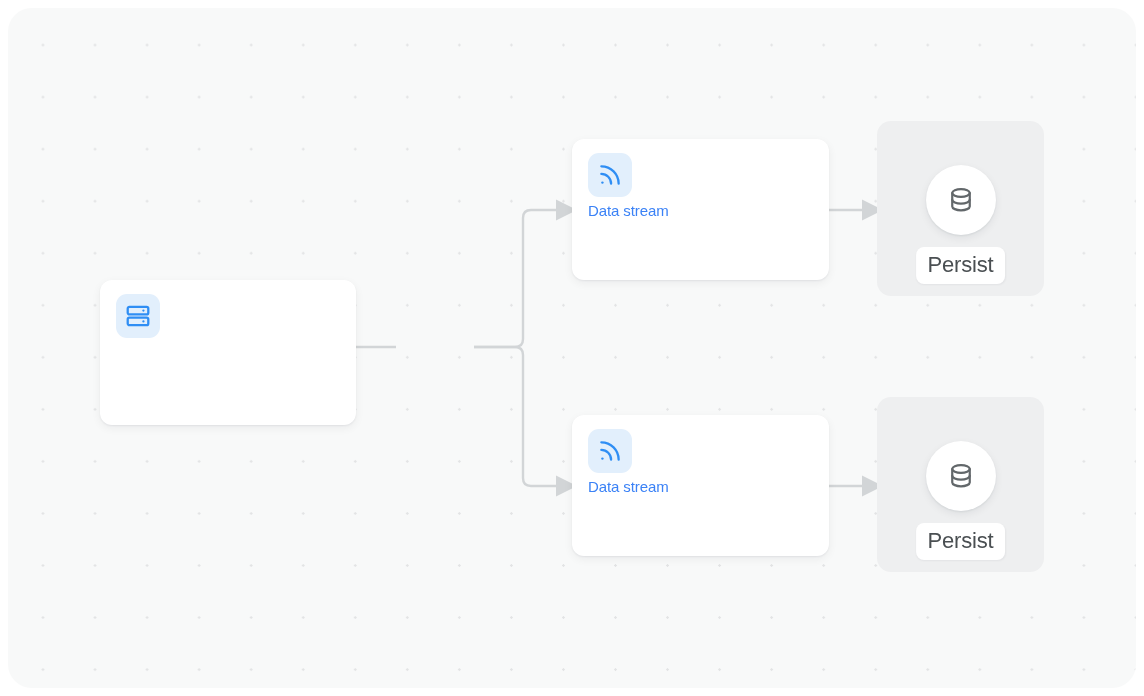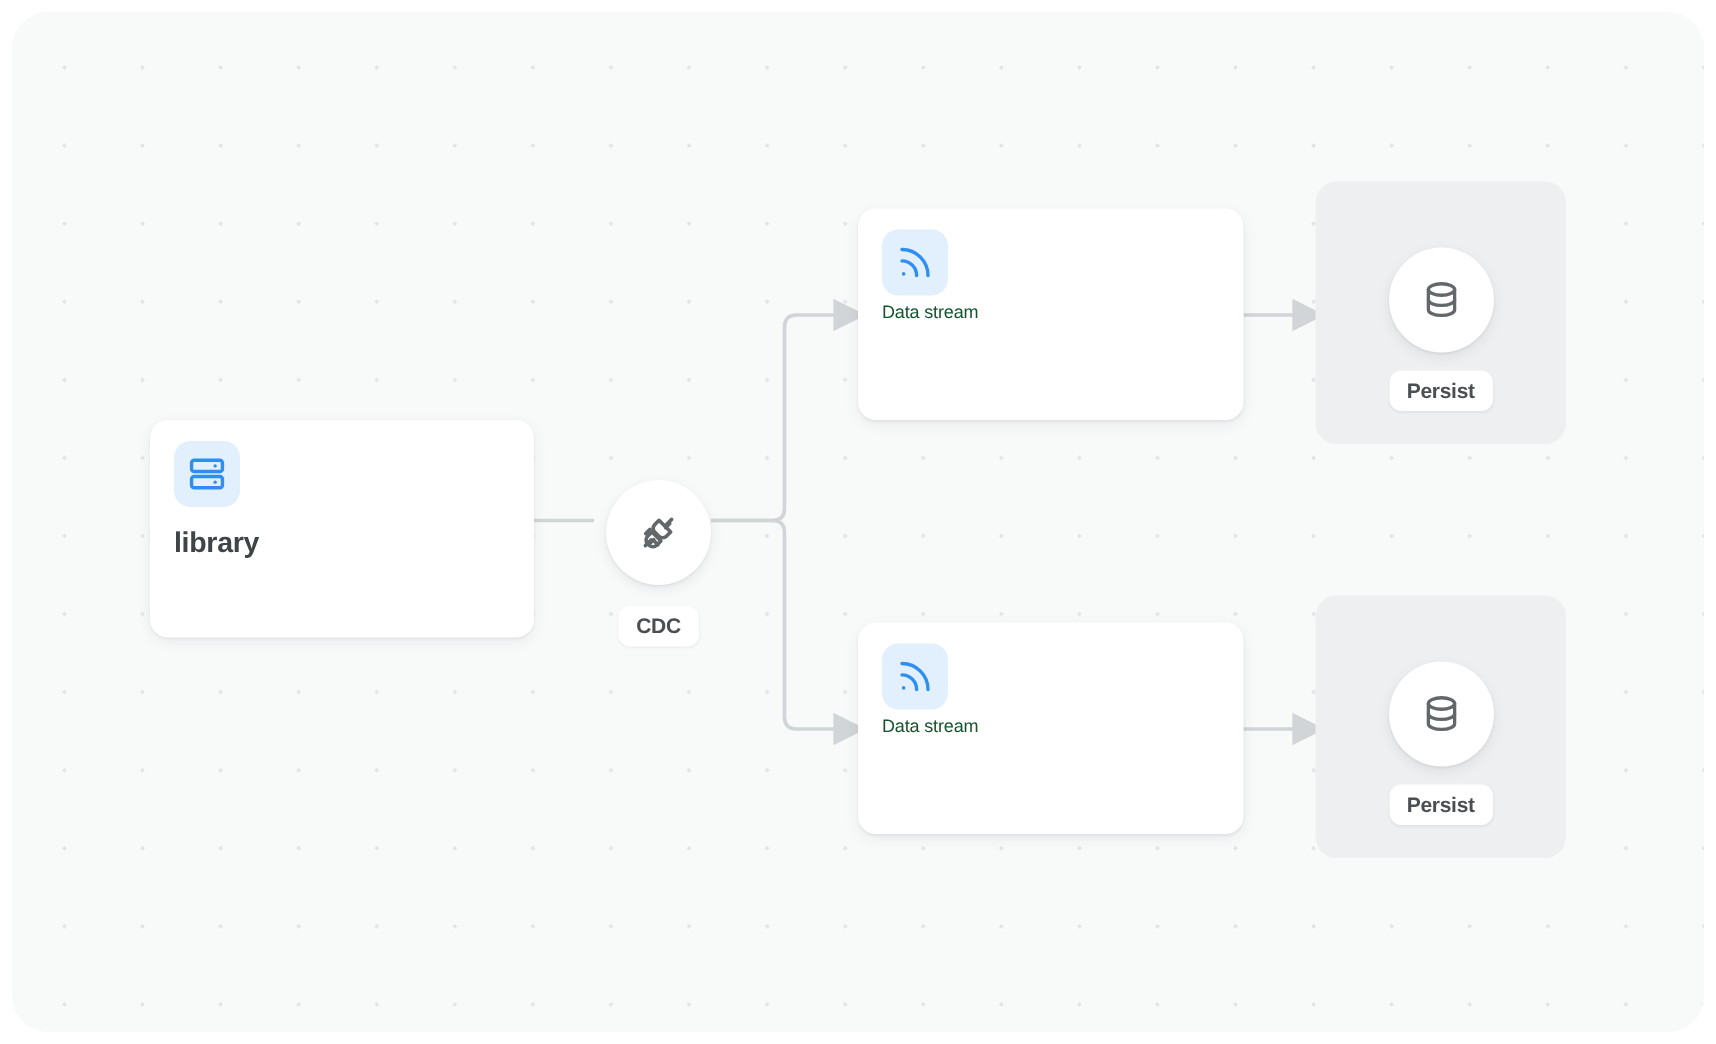--- a/index.html
+++ b/index.html
@@ -57,23 +57,23 @@
   .card-title {
     margin-top: 14px;
     font-size: 19px;
     font-weight: bold;
     color: #3f4447;
     letter-spacing: -0.2px;
     line-height: 1.15;
   }
   .card-sub {
     margin-top: 5px;
-    font-size: 12px;
+    font-size: 15px;
     font-weight: normal;
-    color: #14532d;
+    color: #3b82f6;
     letter-spacing: -0.1px;
     line-height: 1.15;
   }
 
   #node-library { left: 92px; top: 272px; width: 256px; height: 145px; }
   #node-authors { left: 564px; top: 131px; width: 257px; height: 141px; }
   #node-books   { left: 564px; top: 407px; width: 257px; height: 141px; }
 
   
   #node-cdc {
@@ -94,22 +94,22 @@
     justify-content: center;
   }
   .pill {
     position: absolute;
     left: 50%;
     transform: translateX(-50%);
     top: 84px;
     background: #ffffff;
     border-radius: 8px;
     padding: 5px 12px 6px 12px;
-    font-size: 14px;
-    font-weight: bold;
+    font-size: 22px;
+    font-weight: normal;
     color: #4a4f52;
     letter-spacing: -0.2px;
     white-space: nowrap;
     box-shadow: 0 1px 2px rgba(16,24,40,0.05);
   }
 
   
   .group {
     position: absolute;
     width: 167px;
@@ -159,40 +159,22 @@
     <div class="card-icon">
       <span>
         <svg width="26" height="26" viewBox="0 0 24 24" fill="none" stroke="#2f8ef4" stroke-width="2.1" stroke-linecap="round" stroke-linejoin="round">
           <rect x="2.5" y="3.5" width="19" height="7" rx="1.6"></rect>
           <rect x="2.5" y="13.5" width="19" height="7" rx="1.6"></rect>
           <line x1="17" y1="7" x2="17.01" y2="7"></line>
           <line x1="17" y1="17" x2="17.01" y2="17"></line>
         </svg>
       </span>
     </div>
-    <div class="card-title">library</div>
-  </div>
-
-  <div id="node-cdc">
-    <div class="circle-node">
-      <span>
-        <svg width="30" height="30" viewBox="0 0 24 24" fill="none" stroke="#62676a" stroke-width="1.9" stroke-linecap="round" stroke-linejoin="round">
-          <path d="M15.8 9.4 18 7.2"></path>
-          <path d="m19 5-3 3"></path>
-          <path d="M5 19l3-3"></path>
-          <path d="M9.4 15.8 7.2 18"></path>
-          <path d="M12.3 5.5 10 7.8a2.8 2.8 0 0 0 0 4l2.2 2.2a2.8 2.8 0 0 0 4 0l2.3-2.3z"></path>
-          <path d="M5.2 12.6 7.5 10.3"></path>
-          <path d="M11.7 18.5 9.4 16.2"></path>
-          <path d="M8.5 11.7 6.2 14a2.8 2.8 0 0 0 0 4l.8.8a2.8 2.8 0 0 0 4 0l2.3-2.3z"></path>
-        </svg>
-      </span>
-    </div>
-    <div class="pill">CDC</div>
-  </div>
+  </div>
+
 
   <div class="card" id="node-authors">
     <div class="card-icon">
       <span>
         <svg width="26" height="26" viewBox="0 0 24 24" fill="none" stroke="#2f8ef4" stroke-width="2.1" stroke-linecap="round" stroke-linejoin="round">
           <path d="M4 11a9 9 0 0 1 9 9"></path>
           <path d="M4 4a16 16 0 0 1 16 16"></path>
           <circle cx="5" cy="19" r="1.1" fill="#2f8ef4" stroke="none"></circle>
         </svg>
       </span>

